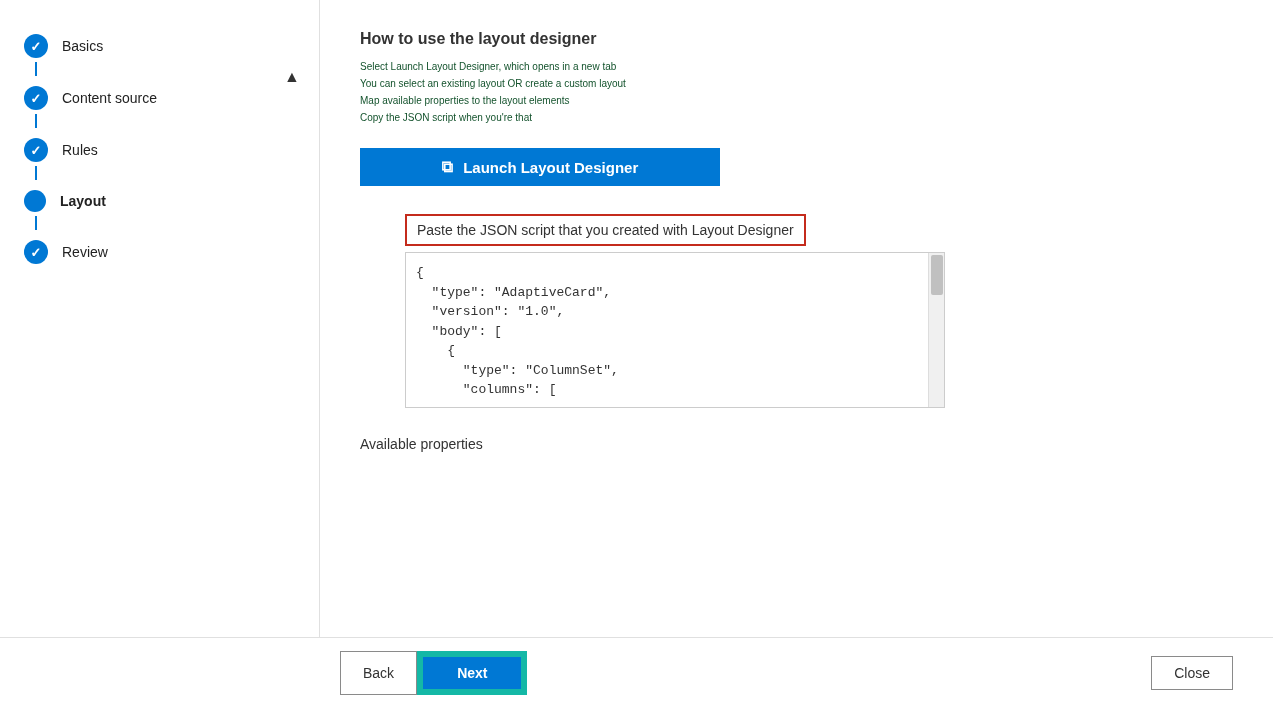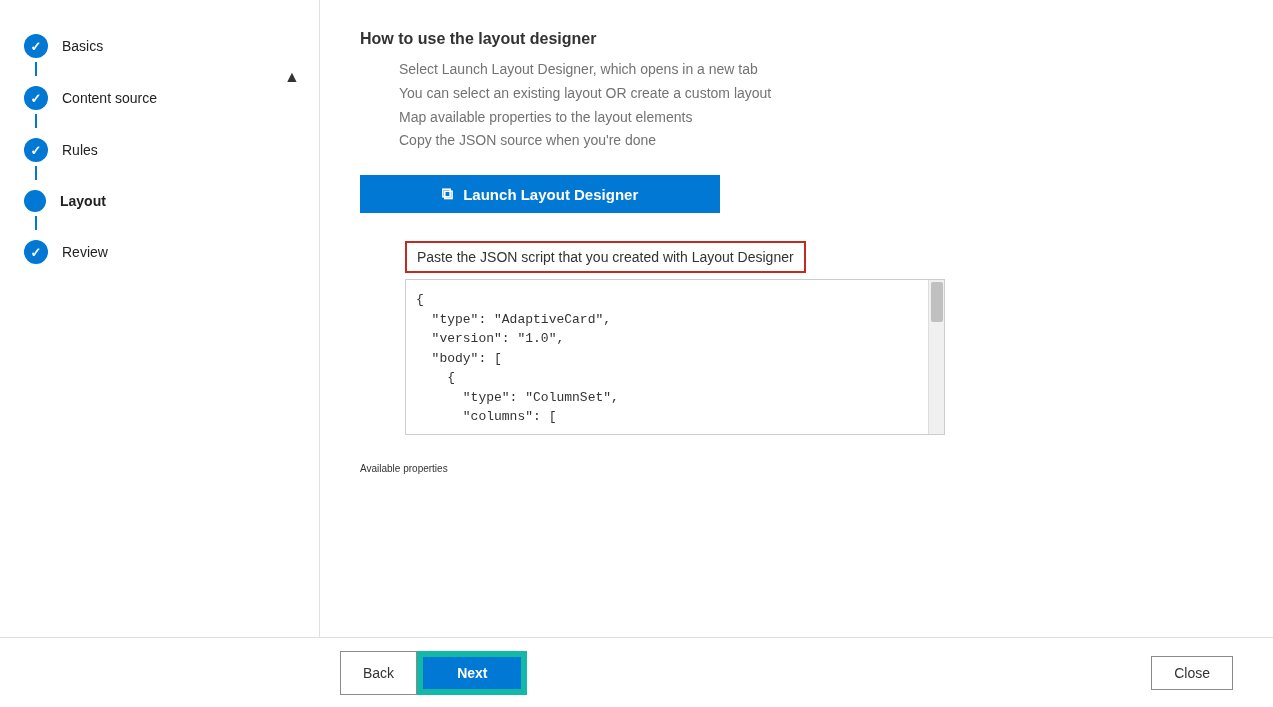--- a/index.html
+++ b/index.html
@@ -49,24 +49,23 @@
       color: #333;
       font-weight: 600;
       margin-bottom: 10px;
     }
 
     .instructions {
       margin-bottom: 22px;
     }
 
     .instruction-line {
-      font-size: 14px;
-      color: #737373;
+      font-size: 10px;
+      color: #14532d;
       line-height: 1.7;
-      margin-left: 39px;
     }
 
     .launch-btn {
       display: flex;
       align-items: center;
       gap: 10px;
       background: #0078d4;
       color: #fff;
       border: none;
       padding: 10px 28px;
@@ -129,21 +128,21 @@
 
     .json-scrollbar-thumb {
       width: 12px;
       height: 40px;
       background: #c0c0c0;
       margin: 2px auto;
       border-radius: 2px;
     }
 
     .available-properties {
-      font-size: 10px;
+      font-size: 14px;
       color: #333;
       font-weight: 400;
     }
 
     
     .footer {
       height: 70px;
       display: flex;
       align-items: center;
       justify-content: space-between;
@@ -288,21 +287,21 @@
 
     <div class="main-content">
 
 
       <div class="section-subtitle">How to use the layout designer</div>
 
       <div class="instructions">
         <div class="instruction-line">Select Launch Layout Designer, which opens in a new tab</div>
         <div class="instruction-line">You can select an existing layout OR create a custom layout</div>
         <div class="instruction-line">Map available properties to the layout elements</div>
-        <div class="instruction-line">Copy the JSON source when you're done</div>
+        <div class="instruction-line">Copy the JSON script when you're that</div>
       </div>
 
       <button class="launch-btn">
         <span class="launch-icon">⧉</span>
         <span>Launch Layout Designer</span>
       </button>
 
       <div class="json-section">
         <div class="json-label">Paste the JSON script that you created with Layout Designer</div>
         <div class="json-textarea-wrapper">

